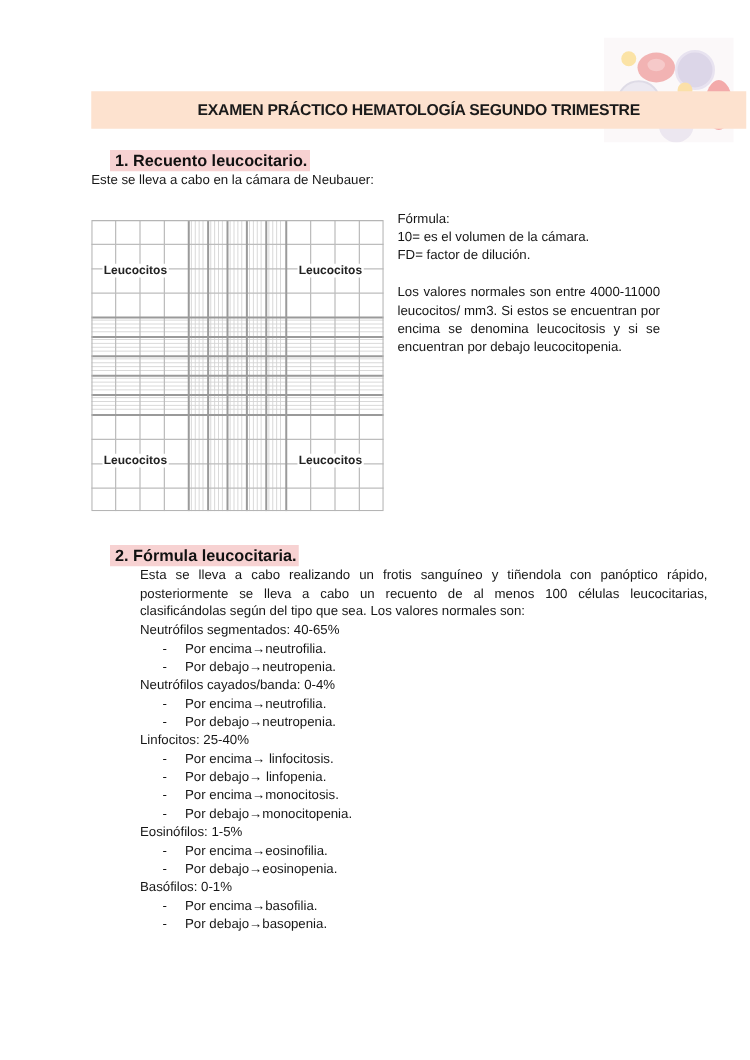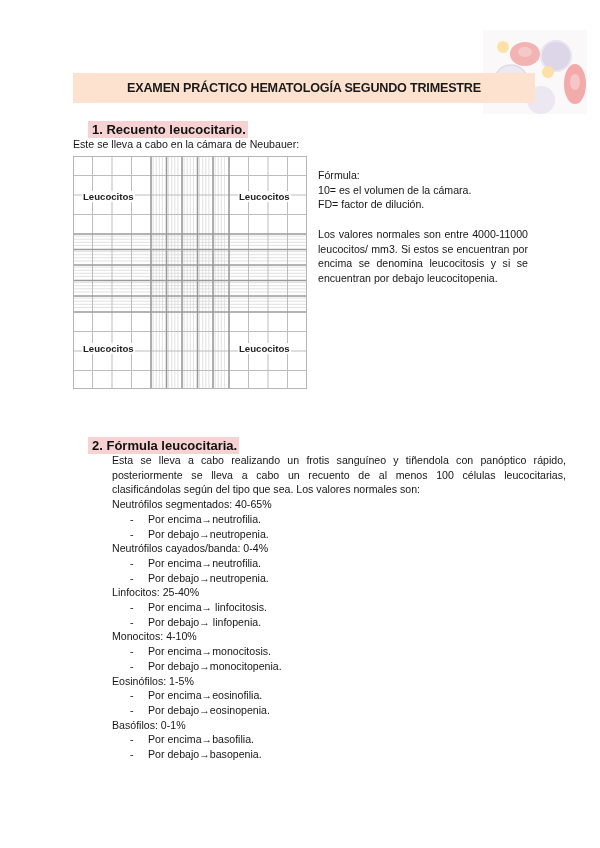--- a/index.html
+++ b/index.html
@@ -1,25 +1,25 @@
 <!DOCTYPE html>
 <html><head>
 <meta charset="utf-8">
 <style>
   html, body { margin: 0; padding: 0; background: #ffffff; }
   body { width: 600px; height: 848px; position: relative; overflow: hidden;
          font-family: "Liberation Sans", sans-serif; color: #111; }
   .abs { position: absolute; }
-  .banner { left: 73px; top: 73px; width: 462px; height: 30px; background: #fde2cf;
+  .banner { left: 73px; top: 73px; width: 524px; height: 30px; background: #fde2cf;
             display: flex; align-items: center; justify-content: center; z-index: 2; }
   .banner span { font-weight: bold; font-size: 12.6px; letter-spacing: -0.2px; color: #1a1a1a; }
   .deco { left: 483px; top: 30px; width: 104px; height: 84px; z-index: 1; }
   .h-sec { font-weight: bold; font-size: 13px; background: #f7d2d2; padding: 1px 2px 1px 4px; white-space: nowrap; }
   .body-text { font-size: 10.6px; line-height: 14.7px; color: #161616; }
-  .grid { left: 73px; top: 156px; width: 234px; height: 233px; }
+  .grid { left: 73px; top: 176px; width: 234px; height: 233px; }
   .grid-label { position: absolute; font-weight: bold; font-size: 9.6px; color: #222;
                 background: #fff; padding: 0 1px; }
   .right-col { left: 318px; top: 168px; width: 210px; }
   .right-col p { margin: 0; }
   .justify { text-align: justify; text-align-last: left; }
   .formula { font-family: "DejaVu Serif", serif; font-style: italic; font-size: 10.5px; }
   .formula b { font-style: normal; font-weight: bold; }
   .frac { display: inline-flex; flex-direction: column; align-items: center; font-size: 6.5px;
           vertical-align: middle; line-height: 7px; margin: 0 2px; }
   .frac .num { border-bottom: 0.6px solid #333; padding: 0 1px; }
@@ -179,21 +179,20 @@
   <p>Linfocitos: 25-40%</p>
   <div class="list-item">
       <span class="dash">-</span>
       <span>Por encima→ linfocitosis.</span>
     </div>
   <div class="list-item">
       <span class="dash">-</span>
       <span>Por debajo→ linfopenia.</span>
     </div>
 
-  <p>Monocitos: 4-10%</p>
   <div class="list-item">
       <span class="dash">-</span>
       <span>Por encima→monocitosis.</span>
     </div>
   <div class="list-item">
       <span class="dash">-</span>
       <span>Por debajo→monocitopenia.</span>
     </div>
 
   <p>Eosinófilos: 1-5%</p>

